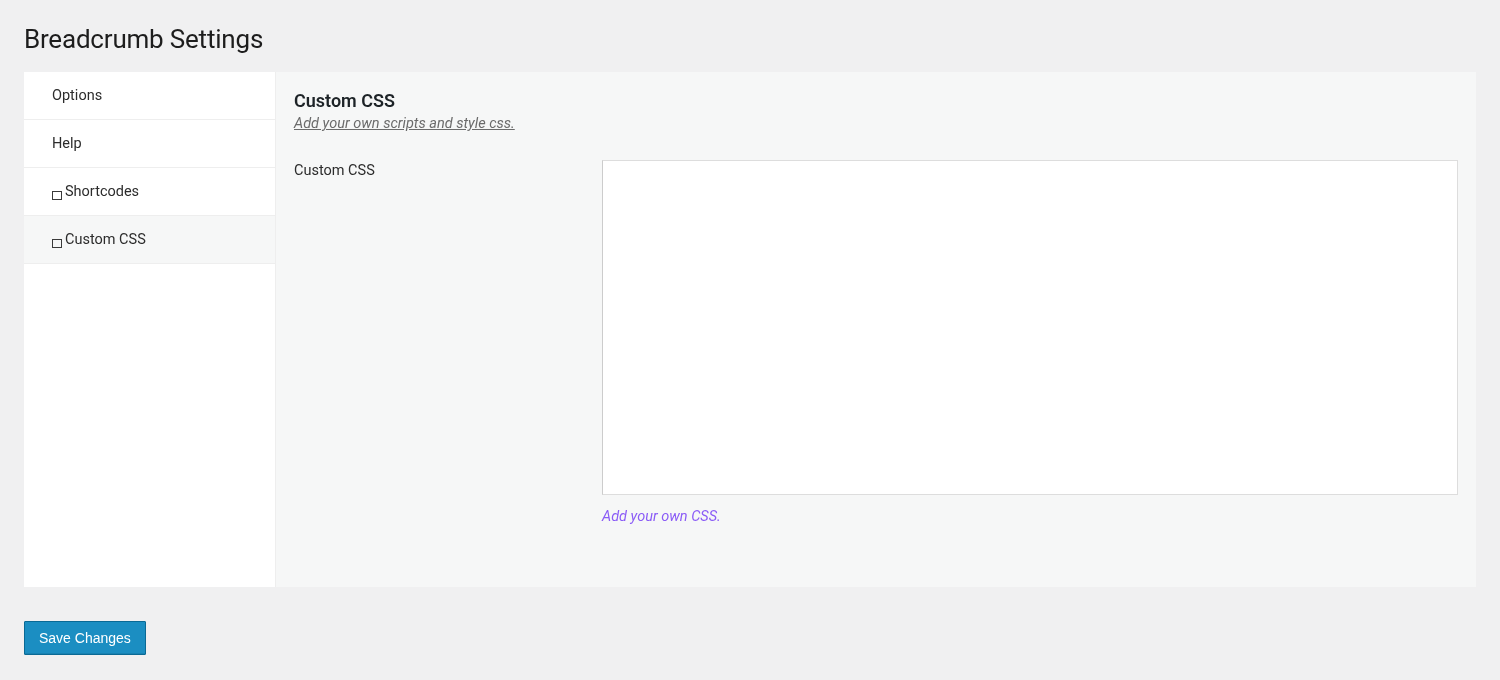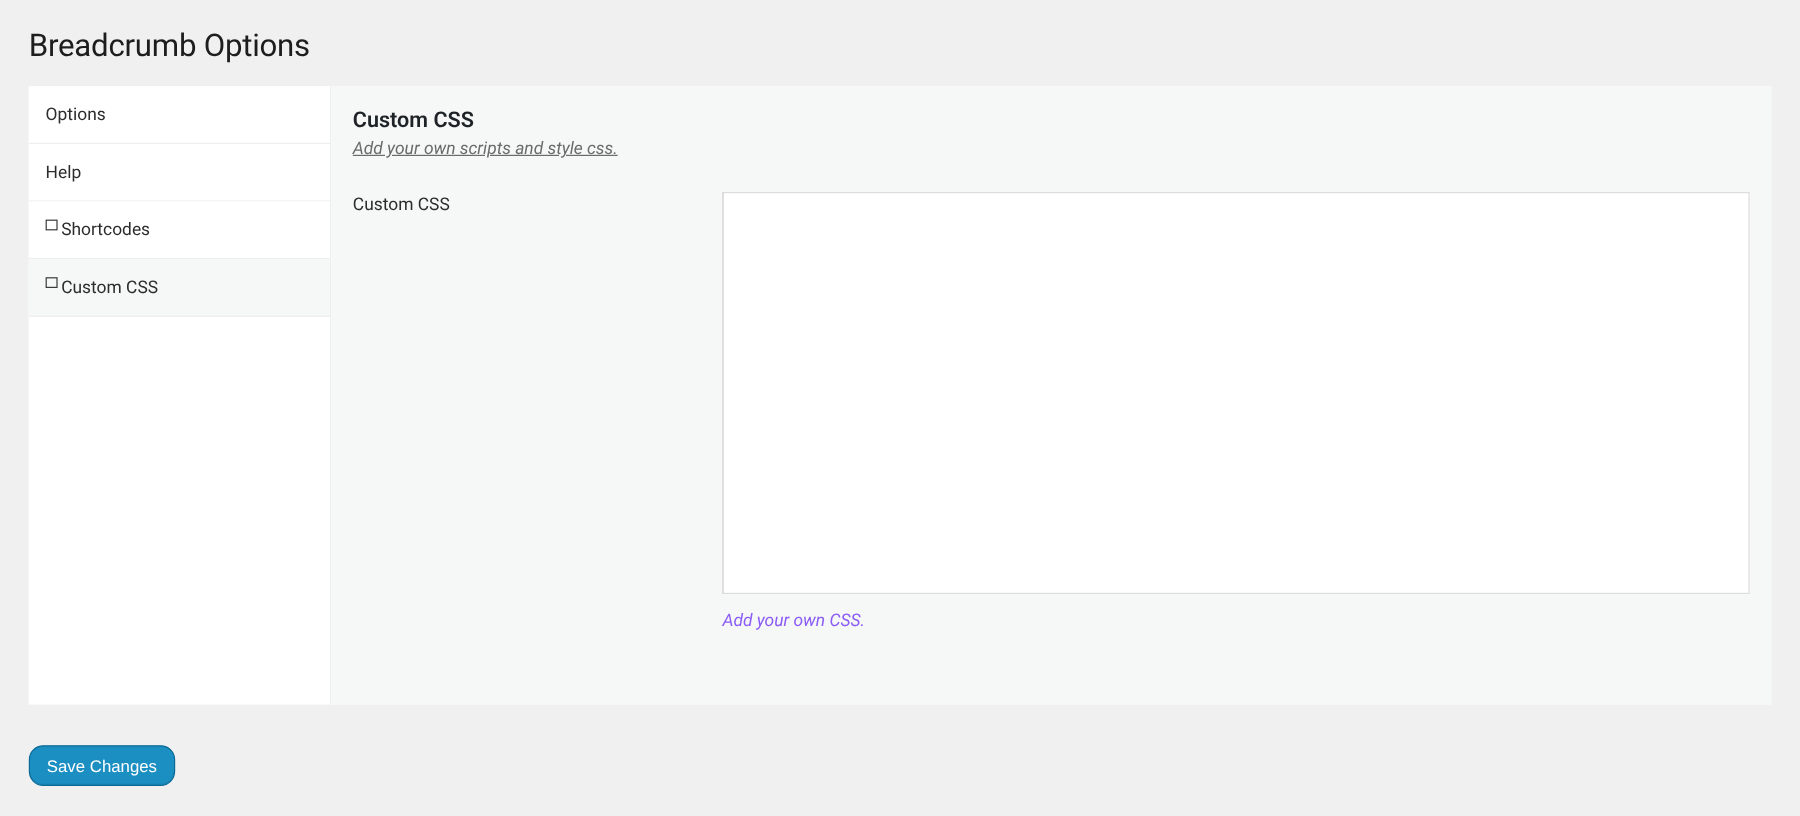--- a/index.html
+++ b/index.html
@@ -26,28 +26,28 @@
     min-height: 515px;
   }
   .tabs {
     width: 252px;
     background: #fff;
     border-right: 1px solid #eee;
     display: flex;
     flex-direction: column;
   }
   .tab {
-    padding: 15px 14px;
+    padding: 15px 28px;
     font-size: 14.5px;
     color: #2c2c2c;
     border-bottom: 1px solid #eee;
     cursor: pointer;
     background: #fff;
     display: flex;
-    align-items: flex-start;
+    align-items: flex-end;
     gap: 2px;
   }
   .tab.active {
     background: #f6f7f7;
   }
   .tab .icon-box {
     display: inline-block;
     width: 10px;
     height: 9px;
     border: 1.3px solid #3a3a3a;
@@ -107,30 +107,30 @@
   }
   .submit-row {
     margin-top: 34px;
   }
   .button-primary {
     background: #1b8ec2;
     border: 1px solid #0a6a95;
     color: #fff;
     font-size: 14px;
     padding: 8px 14px;
-    border-radius: 12px;
+    border-radius: 1px;
     cursor: pointer;
     box-shadow: inset 0 -1px 0 rgba(0,0,0,0.08);
   }
 </style>
 </head>
 <body>
 
 <div class="wrap">
-  <h1 class="page-title">Breadcrumb Options</h1>
+  <h1 class="page-title">Breadcrumb Settings</h1>
 
   <div class="panel">
     <div class="tabs">
 
       <div class="tab">
         <span>Options</span>
       </div>
 
       <div class="tab">
         <span>Help</span>

